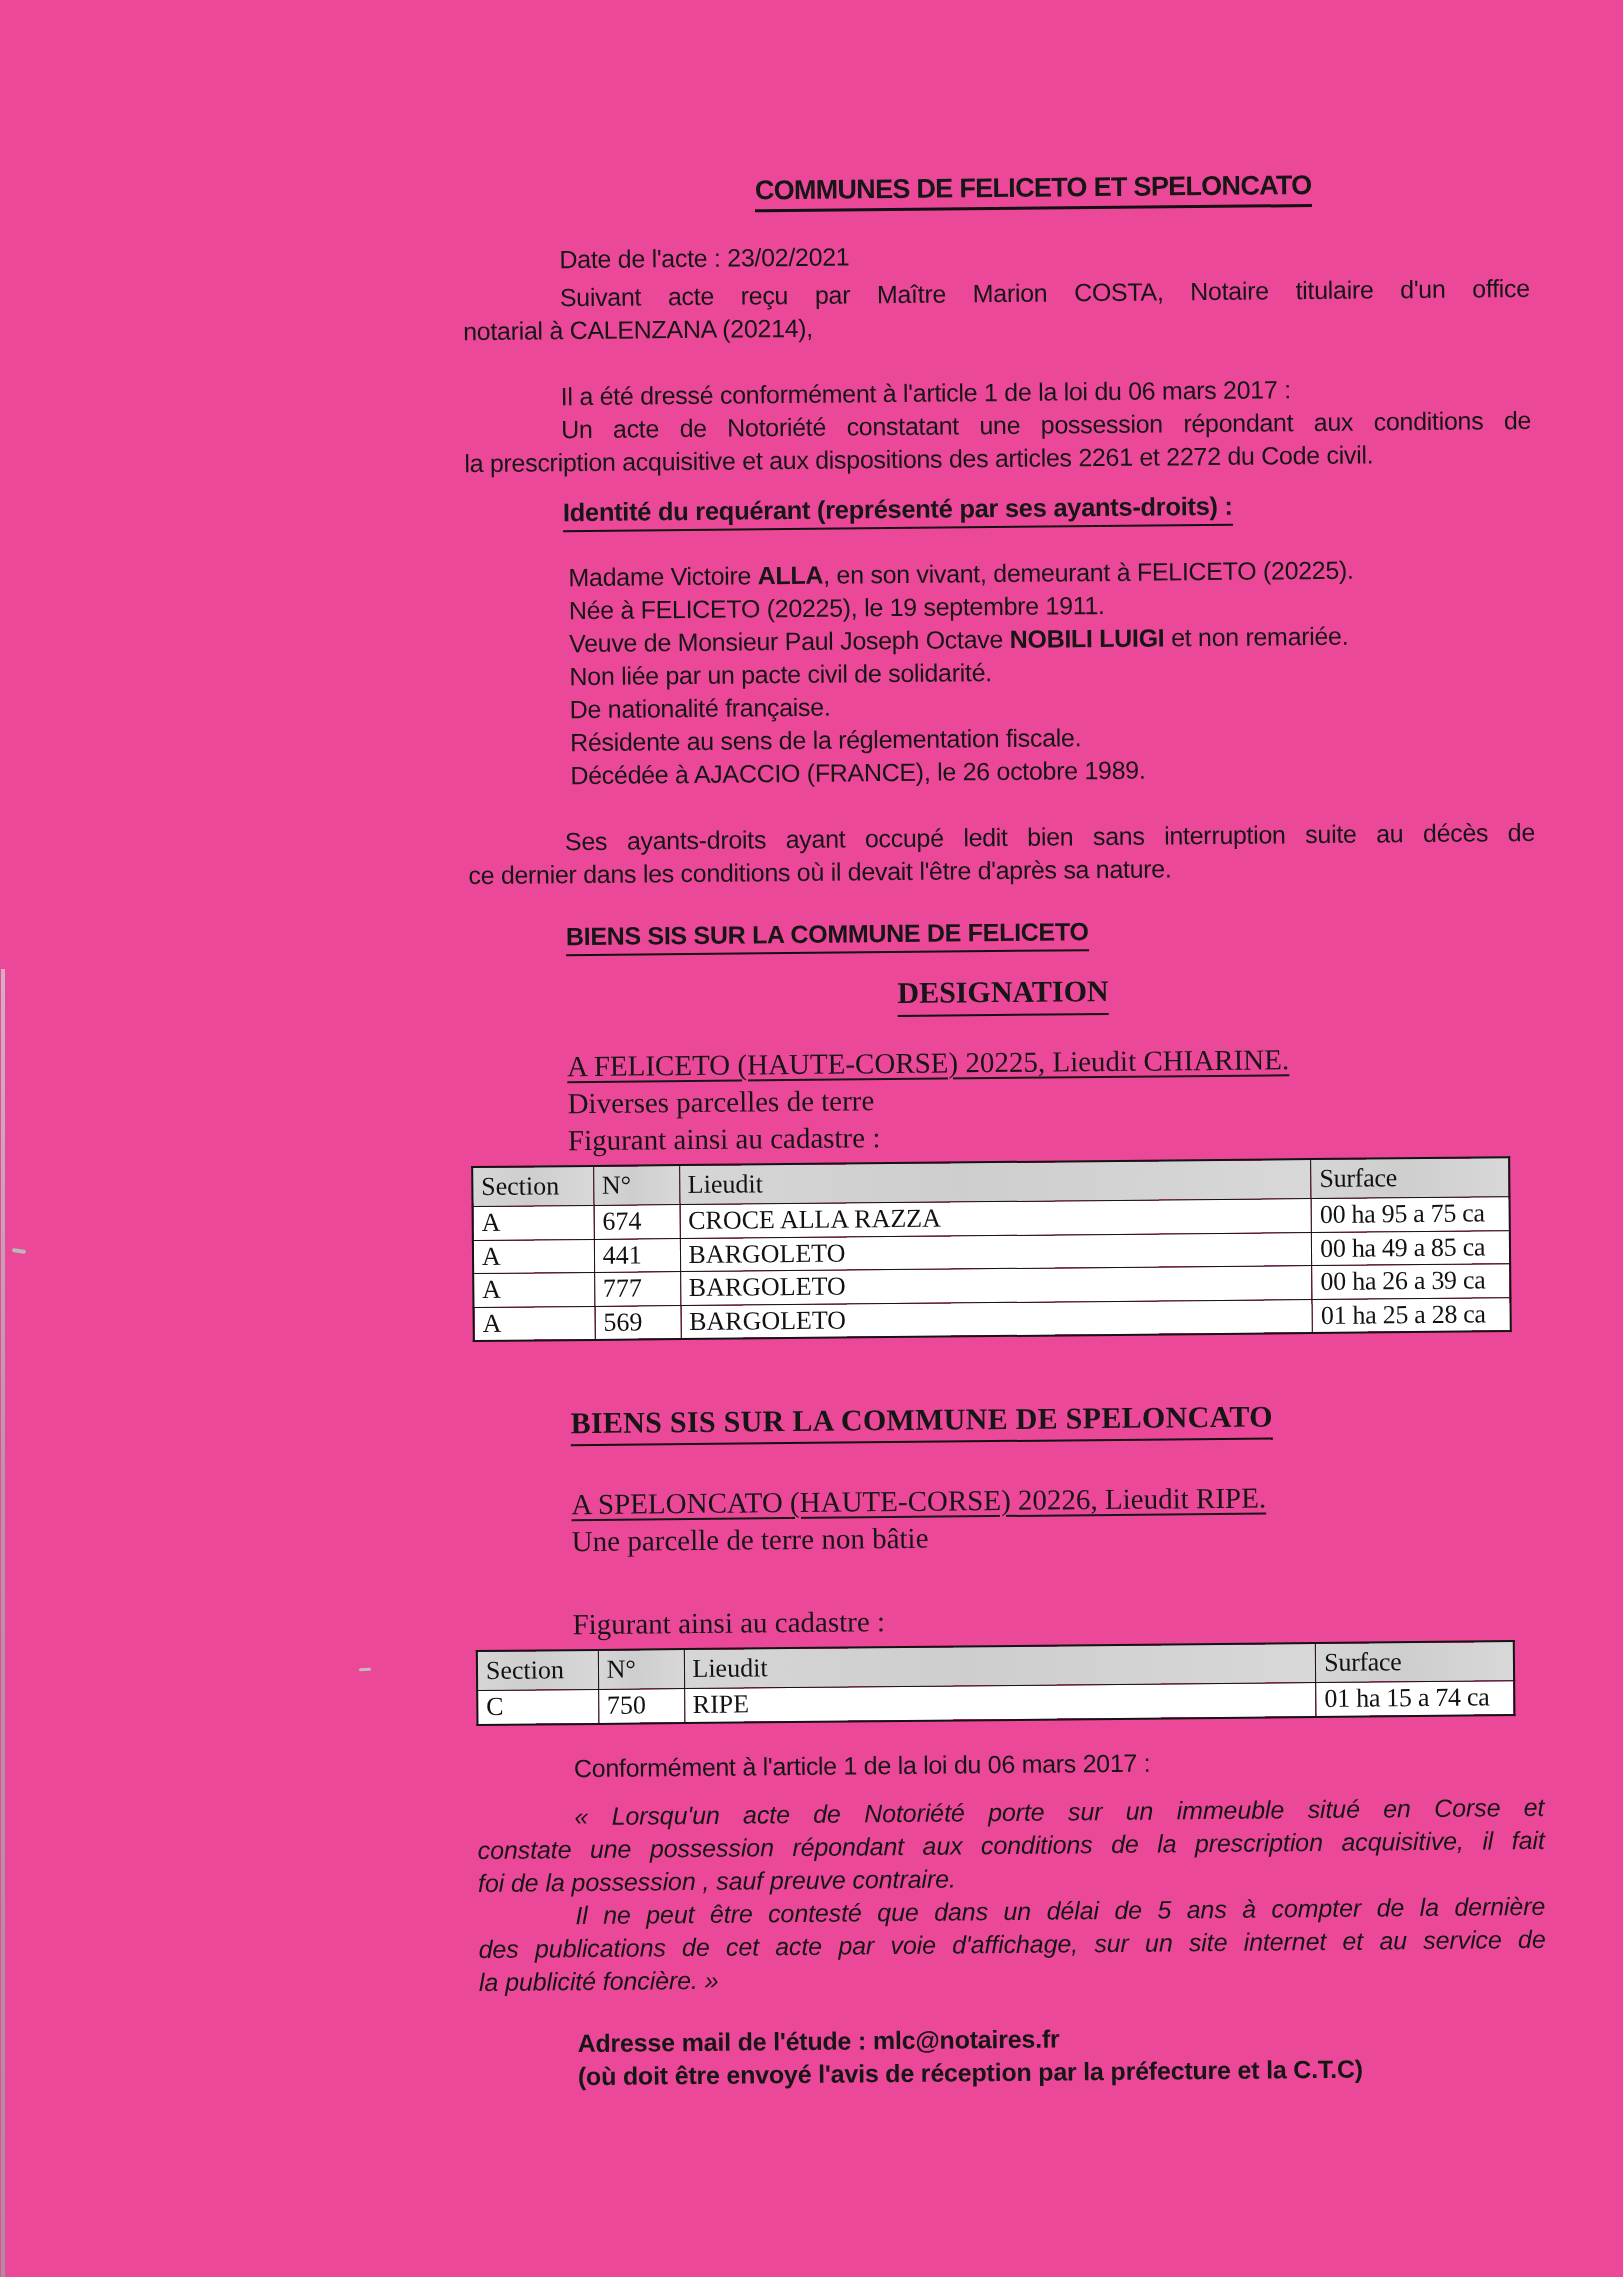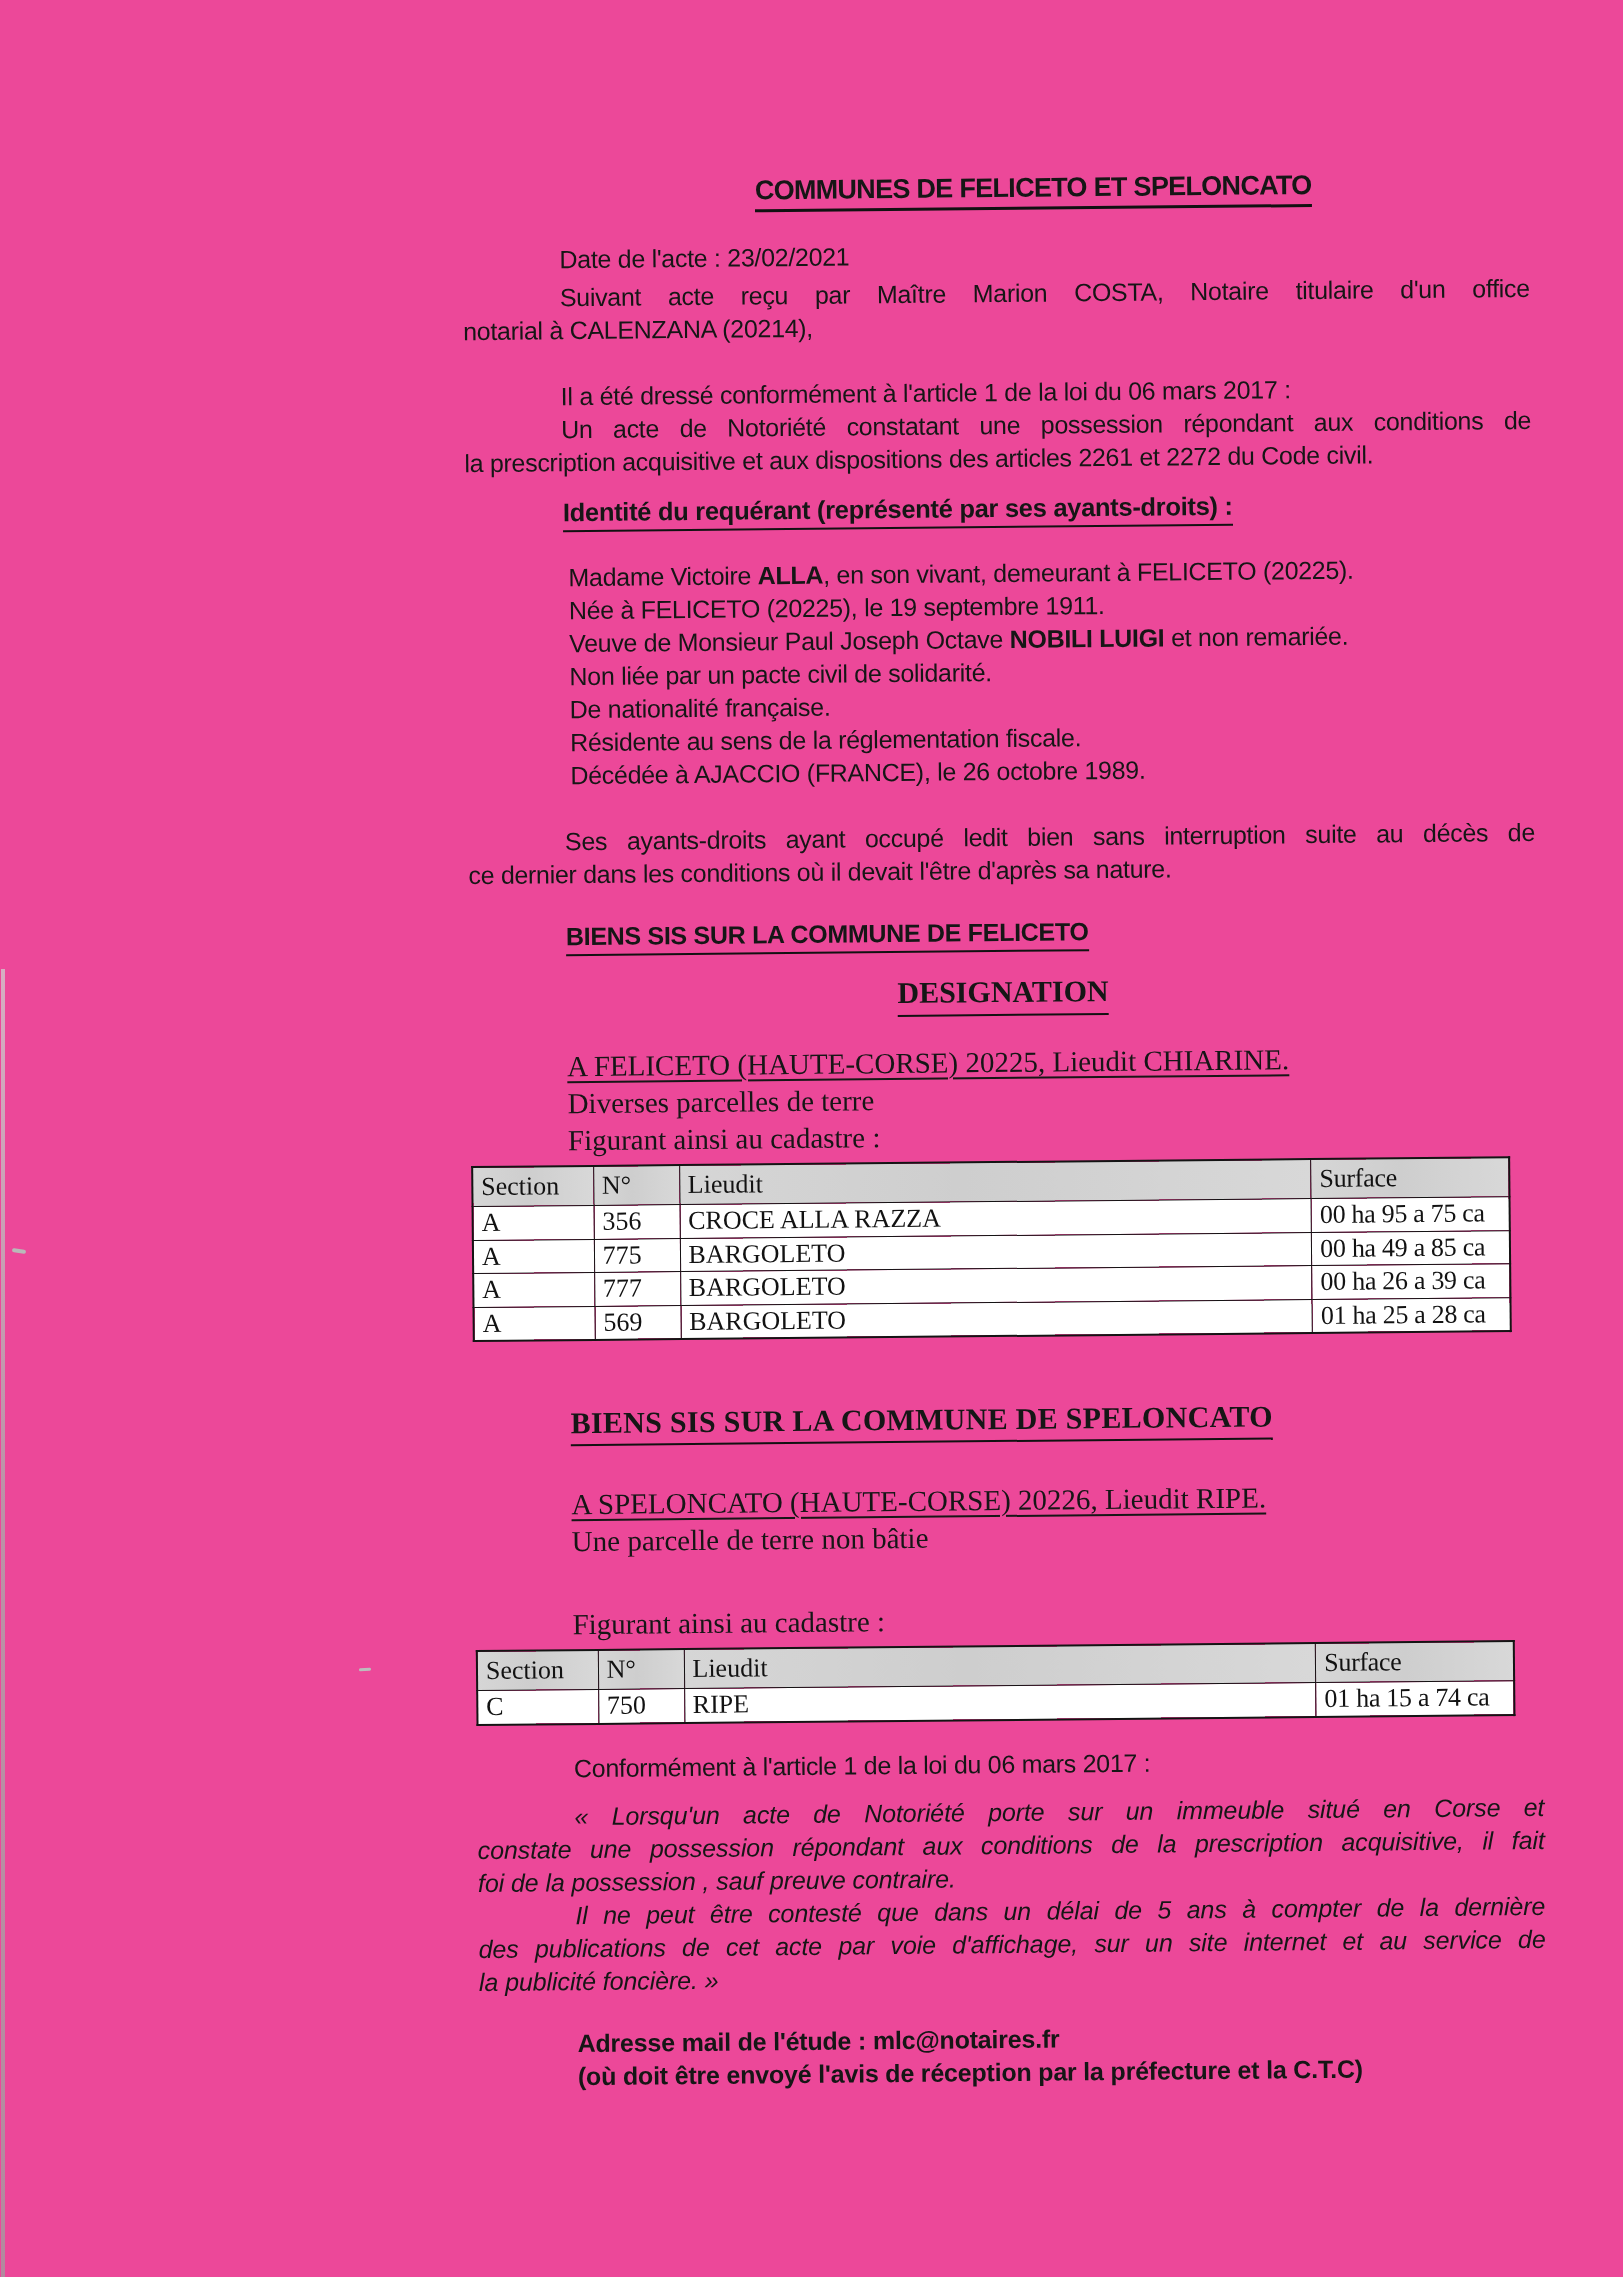--- a/index.html
+++ b/index.html
@@ -132,27 +132,27 @@
           <tr>
             <th>Section</th>
             <th>N°</th>
             <th>Lieudit</th>
             <th>Surface</th>
           </tr>
         </thead>
         <tbody>
           <tr>
             <td>A</td>
-            <td>356</td>
+            <td>674</td>
             <td>CROCE ALLA RAZZA</td>
             <td>00 ha 95 a 75 ca</td>
           </tr>
           <tr>
             <td>A</td>
-            <td>775</td>
+            <td>441</td>
             <td>BARGOLETO</td>
             <td>00 ha 49 a 85 ca</td>
           </tr>
           <tr>
             <td>A</td>
             <td>777</td>
             <td>BARGOLETO</td>
             <td>00 ha 26 a 39 ca</td>
           </tr>
           <tr>

